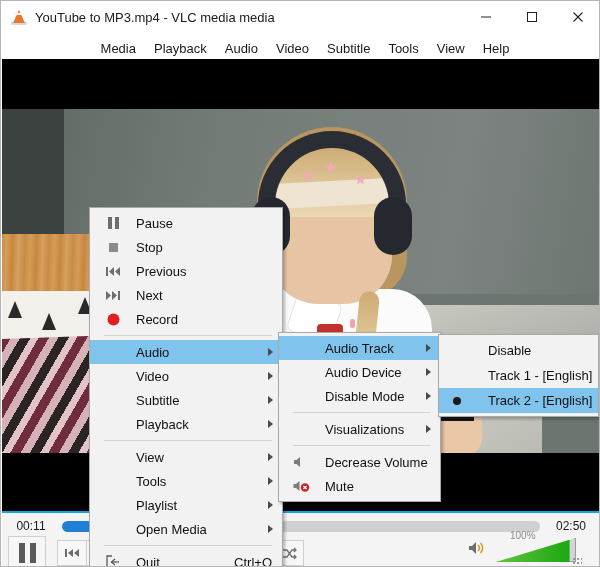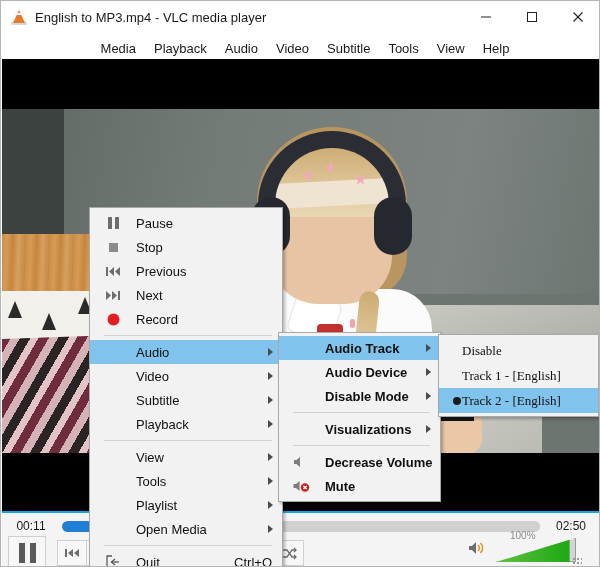--- a/index.html
+++ b/index.html
@@ -324,40 +324,40 @@
     border-top: 4px solid transparent;
     border-bottom: 4px solid transparent;
     border-left: 5px solid #4b4b4b;
   }
   .mi .short {
     margin-left: auto; padding-left: 26px; color: #101010; font-size: 13px;
   }
   .sep { height: 1px; background: #d2d2d2; margin: 4px 10px 4px 14px; }
 
   #menu-main { left: 88px; top: 206px; width: 194px; }
-  #menu-audio { left: 277px; top: 331px; width: 163px; font-weight: bold; }
+  #menu-audio { left: 277px; top: 331px; width: 163px; }
   #menu-track { left: 437px; top: 333px; width: 161px; }
-  #menu-track .mi { padding-left: 23px; height: 25px; font-family: Liberation Serif, serif; }
+  #menu-track .mi { padding-left: 49px; height: 25px; }
   #menu-track .ic { left: 10px; width: 16px; height: 25px; }
   .radio-dot {
     width: 8px; height: 8px; background: #1b1b1b; border-radius: 50%;
   }
 </style>
 </head>
 <body>
 
 <div id="app">
 
   <div id="titlebar">
     <div id="vlc-logo">
       <div class="base"></div>
         <div class="cone"></div>
         <div class="band"></div>
     </div>
-    <span id="title-text">English to MP3.mp4 - VLC media player</span>
+    <span id="title-text">YouTube to MP3.mp4 - VLC media media</span>
     <div id="wincontrols">
       <div class="winbtn">
         <svg width="12" height="12" viewBox="0 0 12 12">
             <line x1="1" y1="6" x2="11" y2="6" stroke="#222" stroke-width="1"></line>
           </svg>
       </div>
       <div class="winbtn">
         <svg width="12" height="12" viewBox="0 0 12 12">
             <rect x="1.5" y="1.5" width="9" height="9" fill="none" stroke="#222" stroke-width="1"></rect>
           </svg>

